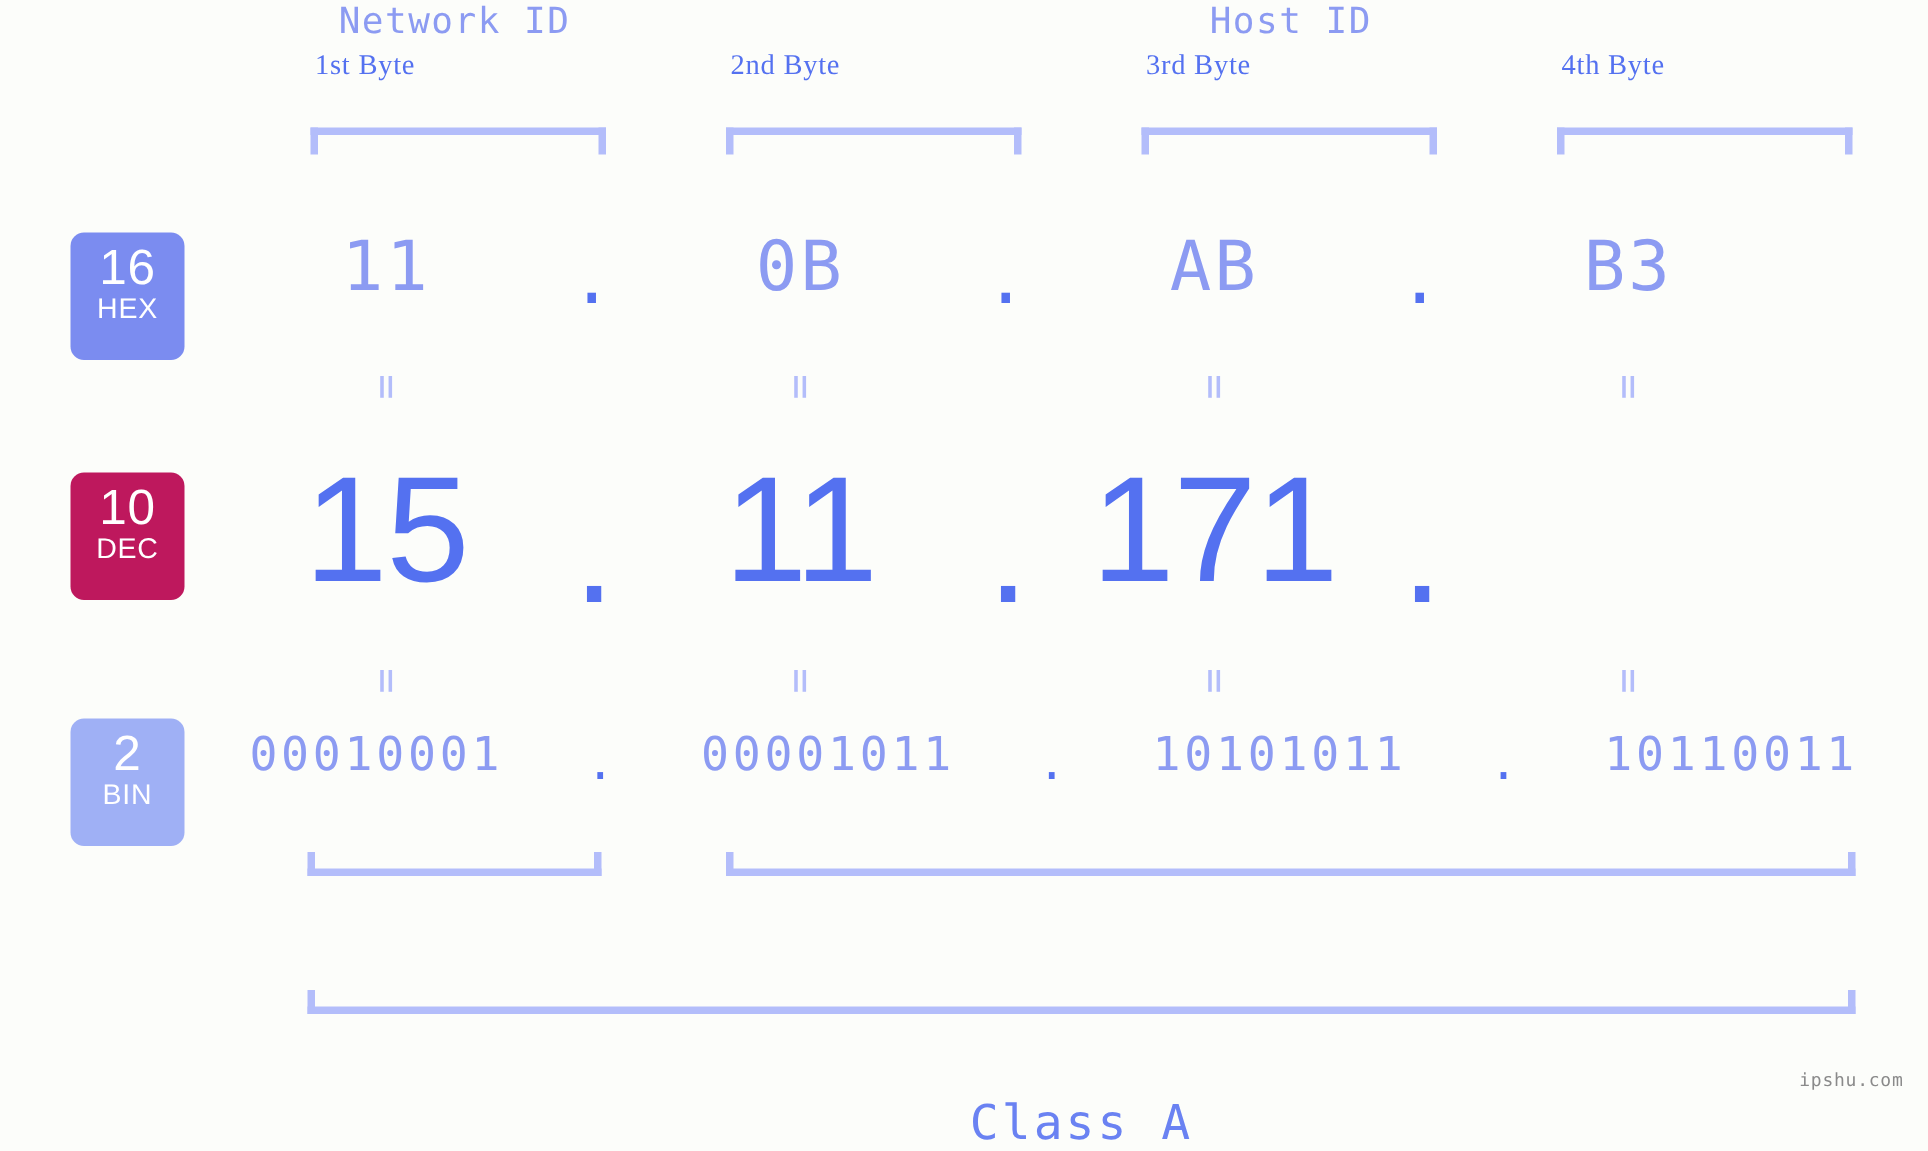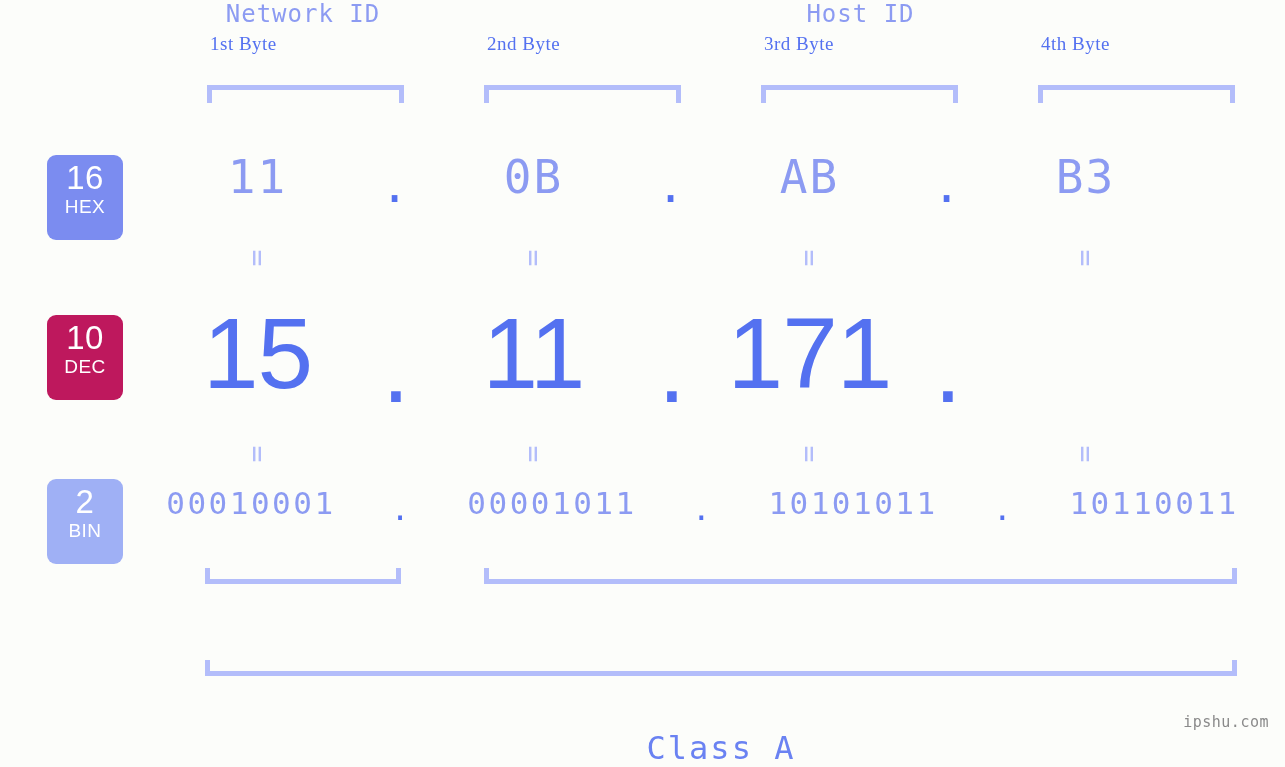--- a/index.html
+++ b/index.html
@@ -188,21 +188,21 @@
     color: #6a82f2;
     letter-spacing: 2px;
   }
 
   
   #watermark {
     position: absolute;
     right: 16px;
     top: 713px;
     font-family: "DejaVu Sans Mono", monospace;
-    font-size: 15px;
+    font-size: 12px;
     color: #8a8a8a;
     letter-spacing: 0.5px;
     white-space: nowrap;
   }
 </style>
 </head>
 <body>
 
 <div class="stage">
 

